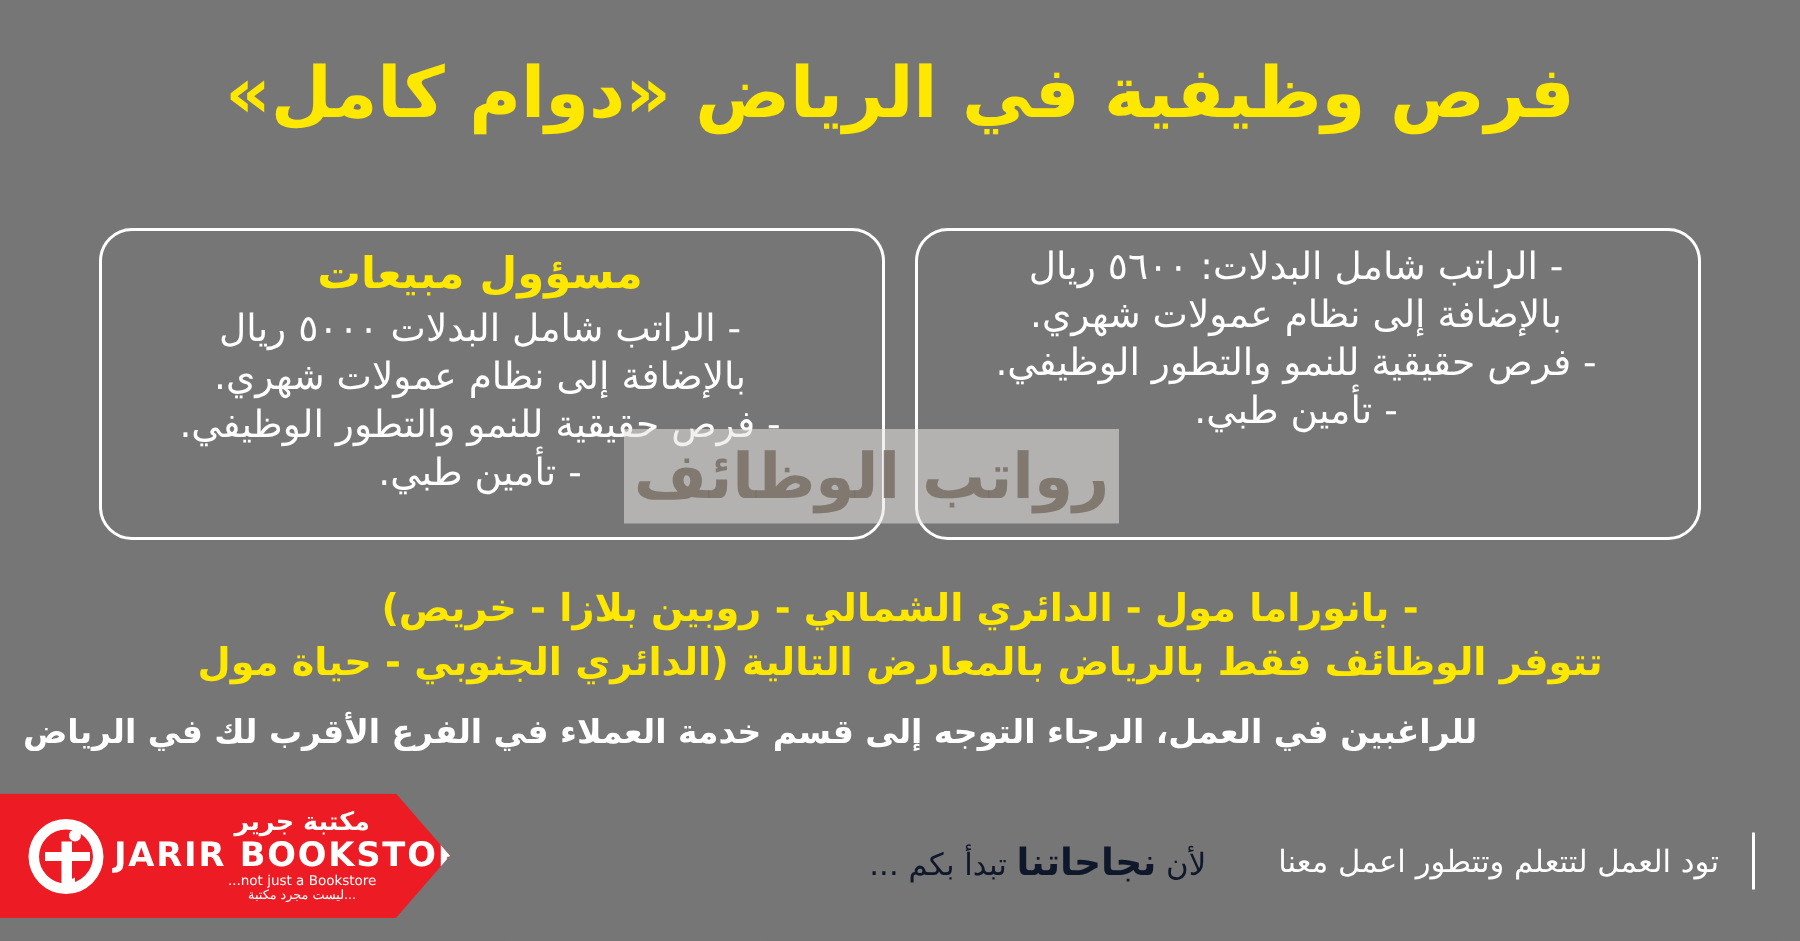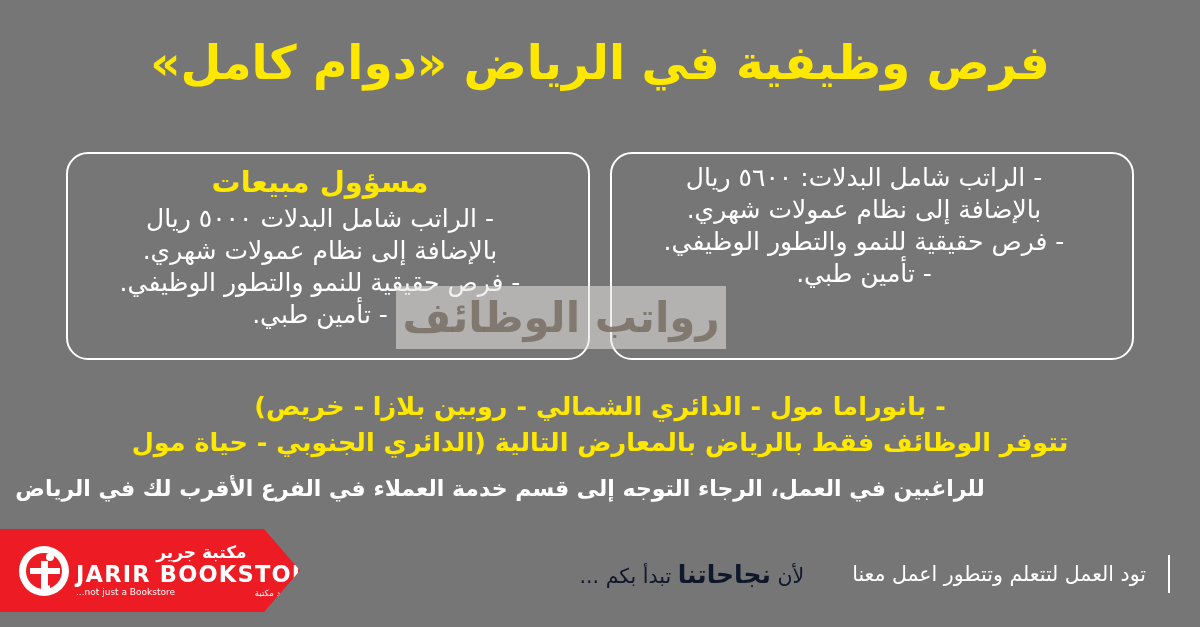--- a/index.html
+++ b/index.html
@@ -81,21 +81,21 @@
     font-weight: normal;
   }
   .job-lines .jl {
     white-space: nowrap;
   }
 
   
   .watermark {
     position: absolute;
     top: 286px;
-    left: 396px;
+    left: 416px;
     width: 330px;
     height: 63px;
     background: rgba(230, 228, 225, 0.55);
     color: rgba(120, 110, 100, 0.85);
     font-size: 42px;
     font-weight: bold;
     line-height: 63px;
     text-align: center;
     direction: rtl;
     overflow: hidden;
@@ -197,21 +197,21 @@
   .logo-en {
     color: #ffffff;
     font-size: 22.5px;
     font-weight: bold;
     letter-spacing: 1.2px;
     white-space: nowrap;
     margin-bottom: 3px;
   }
   .logo-sub {
     display: flex;
-    flex-direction: row;
+    flex-direction: column;
     justify-content: space-between;
     align-items: center;
     color: #ffffff;
     font-size: 9px;
     white-space: nowrap;
   }
   .logo-sub-en { font-size: 9px; }
   .logo-sub-ar { font-size: 8.5px; direction: rtl; }
 
   

